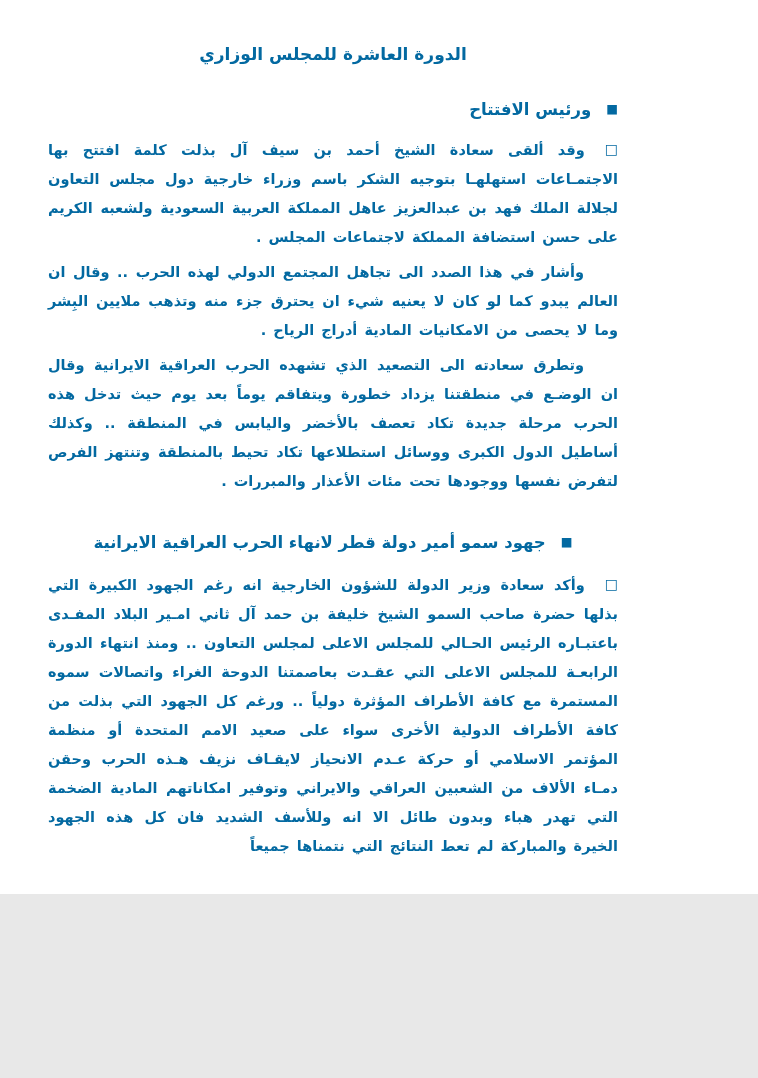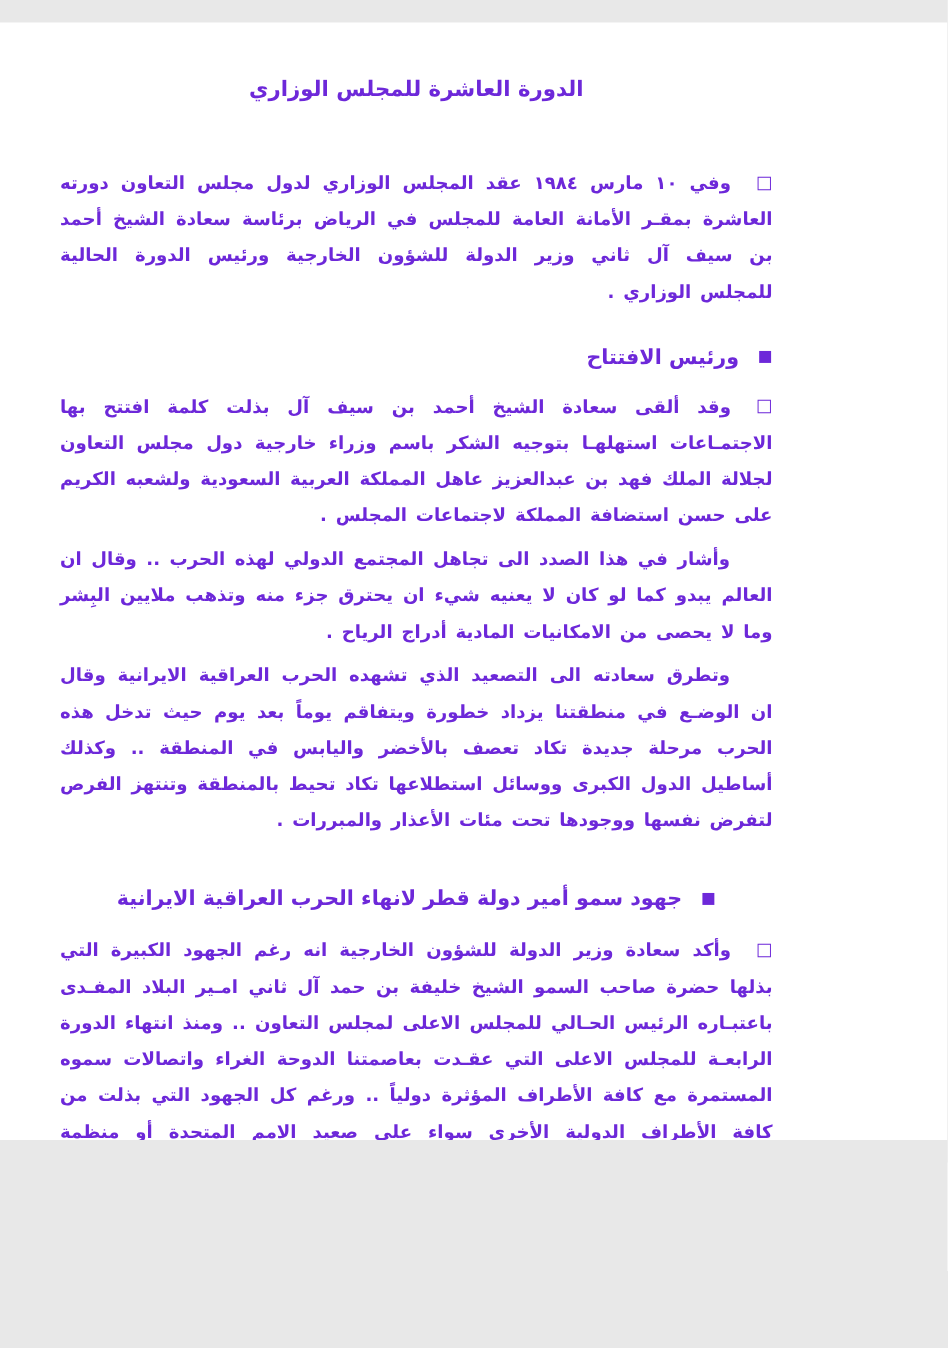--- a/index.html
+++ b/index.html
@@ -3,23 +3,23 @@
 <meta charset="utf-8">
 <style>
   html,body{margin:0;padding:0;background:#e8e8e8;}
   .page{
     width:758px;height:894px;
     background:#ffffff;
     position:relative;
     overflow:hidden;
     direction:rtl;
     font-family:"DejaVu Sans",sans-serif;
-    color:#6d28d9;
+    color:#0369a1;
     box-sizing:border-box;
-    margin:18px auto;
+    margin:0 auto;
   }
   .text-block{
     padding:36px 140px 0 48px; 
     box-sizing:border-box;
   }
   .title{
     text-align:center;
     font-weight:700;
     font-size:17px;
     line-height:37px;
@@ -68,21 +68,20 @@
 </head>
 <body>
 
 <div class="page">
   <div class="text-block">
 
     <div class="title">
       <div>الدورة العاشرة للمجلس الوزاري</div>
     </div>
 
-    <p class="para first"><span class="bullet-sq">□</span><span>وفي ١٠ مارس ١٩٨٤ عقد المجلس الوزاري لدول مجلس التعاون دورته العاشرة بمقـر الأمانة العامة للمجلس في الرياض برئاسة سعادة الشيخ أحمد بن سيف آل ثاني وزير الدولة للشؤون الخارجية ورئيس الدورة الحالية للمجلس الوزاري .</span></p>
 
     <div class="heading"><span class="bullet-fsq">■</span><span>ورئيس الافتتاح</span></div>
 
     <p class="para"><span class="bullet-sq">□</span><span>وقد ألقى سعادة الشيخ أحمد بن سيف آل بذلت كلمة افتتح بها الاجتمـاعات استهلهـا بتوجيه الشكر باسم وزراء خارجية دول مجلس التعاون لجلالة الملك فهد بن عبدالعزيز عاهل المملكة العربية السعودية ولشعبه الكريم على حسن استضافة المملكة لاجتماعات المجلس .</span></p>
 
     <p class="para indent"><span>وأشار في هذا الصدد الى تجاهل المجتمع الدولي لهذه الحرب .. وقال ان العالم يبدو كما لو كان لا يعنيه شيء ان يحترق جزء منه وتذهب ملايين البِشر وما لا يحصى من الامكانيات المادية أدراج الرياح .</span></p>
 
     <p class="para indent"><span>وتطرق سعادته الى التصعيد الذي تشهده الحرب العراقية الايرانية وقال ان الوضـع في منطقتنا يزداد خطورة ويتفاقم يوماً بعد يوم حيث تدخل هذه الحرب مرحلة جديدة تكاد تعصف بالأخضر واليابس في المنطقة .. وكذلك أساطيل الدول الكبرى ووسائل استطلاعها تكاد تحيط بالمنطقة وتنتهز الفرص لتفرض نفسها ووجودها تحت مئات الأعذار والمبررات .</span></p>
 
     <div class="heading second"><span class="bullet-fsq">■</span><span>جهود سمو أمير دولة قطر لانهاء الحرب العراقية الايرانية</span></div>

